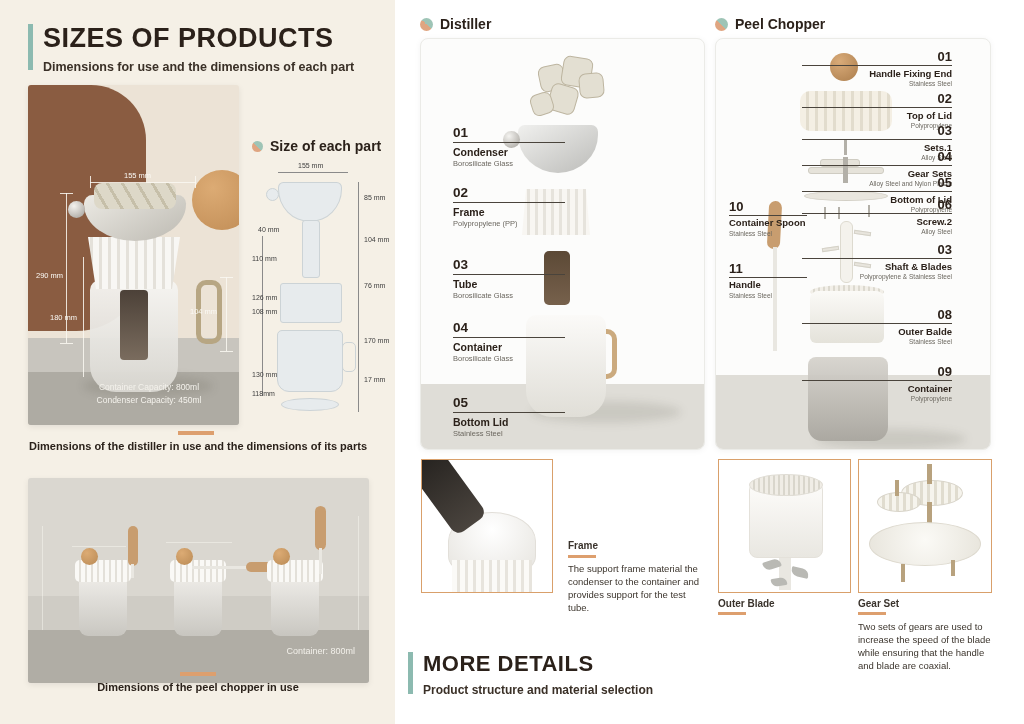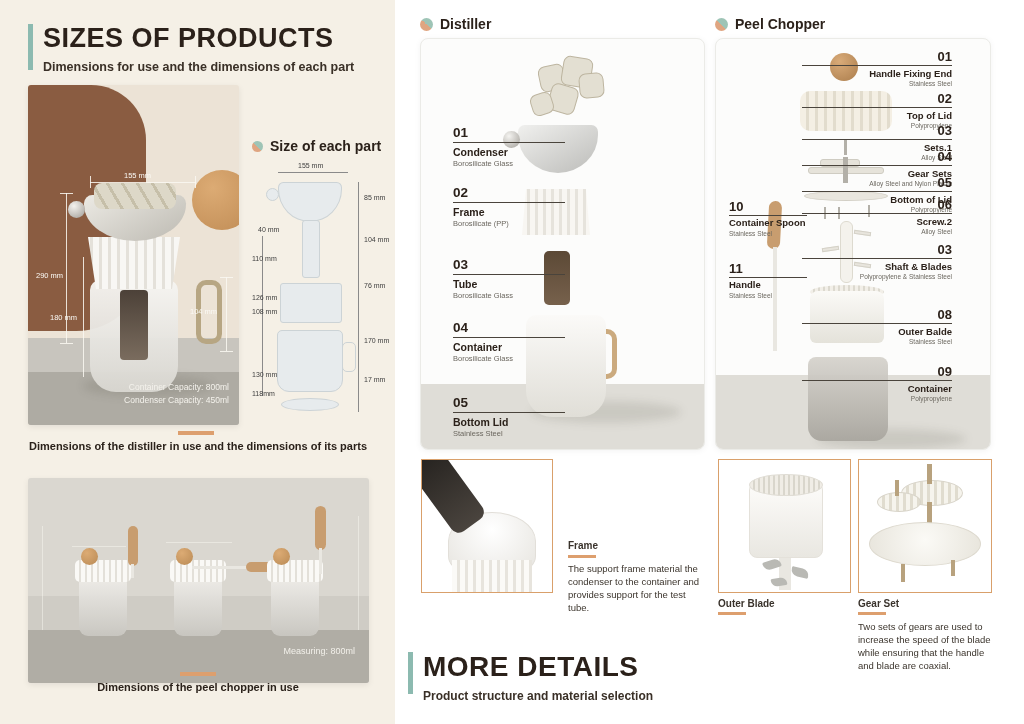--- a/index.html
+++ b/index.html
@@ -10,21 +10,21 @@
   }
 
   
   .left-bg { position:absolute; left:0; top:0; width:395px; height:724px; background:#f5f0e6; }
 
   
   .title-block { position:absolute; display:flex; gap:10px; align-items:flex-start; }
   .vbar { width:5px; background:#8cbab0; }
   .h1 { font-size:27px; font-weight:bold; letter-spacing:0.5px; color:#2b211a; line-height:1.05; }
   .h1-sub { font-size:12.5px; font-weight:600; color:#3a3027; margin-top:8px; }
-  .h2 { font-size:28px; font-weight:bold; letter-spacing:0.5px; color:#2b211a; line-height:1.05; }
+  .h2 { font-size:22px; font-weight:bold; letter-spacing:0.5px; color:#2b211a; line-height:1.05; }
 
   .section-head { position:absolute; display:flex; align-items:center; gap:7px; }
   .dot { width:13px; height:13px; border-radius:50%;
          background:linear-gradient(45deg,#dfa581 50%,#9ec4b6 50%); }
   .section-title { font-size:14px; font-weight:bold; color:#2b211a; }
 
   
   .photo1 { position:absolute; left:28px; top:85px; width:211px; height:340px;
             background:#ece3d6; border-radius:3px; overflow:hidden; box-shadow:0 2px 6px rgba(0,0,0,0.08); }
   .p1-brown { position:absolute; left:0; top:0; width:118px; height:246px; background:#8a5c41;
@@ -42,21 +42,21 @@
   .p1-cond { position:absolute; left:56px; top:110px; width:102px; height:46px;
              background:linear-gradient(150deg,#eceae4,#bdbab2); border-radius:10px 10px 60% 60%/10px 10px 95% 95%; }
   .p1-ice { position:absolute; left:66px; top:98px; width:82px; height:26px;
             background:repeating-linear-gradient(60deg,#ddd8c8 0 10px,#c6bfa9 10px 13px); border-radius:8px; }
   .p1-knob { position:absolute; left:40px; top:116px; width:17px; height:17px; border-radius:50%;
              background:radial-gradient(circle at 35% 30%, #f4f2ee, #9f9c96); }
   .p1-handle { position:absolute; left:168px; top:195px; width:26px; height:64px;
                border:5px solid #b7a683; border-radius:10px; background:transparent; }
   .dim-line { position:absolute; background:rgba(250,248,242,0.85); }
   .dim-label { position:absolute; font-size:7.5px; color:#fbf9f4; white-space:nowrap; }
-  .p1-cap { position:absolute; right:10px; top:296px; width:160px; text-align:right;
+  .p1-cap { position:absolute; right:10px; top:296px; width:160px; text-align:center;
             font-size:8.5px; color:#f4f2ec; line-height:1.5; }
 
   .caption { position:absolute; font-size:11px; font-weight:600; color:#2b221b; text-align:center; }
   .cap-bar { position:absolute; width:36px; height:4px; background:#dd9f6e; }
 
   
   .sep-diagram { position:absolute; left:250px; top:158px; width:145px; height:262px; }
   .sep-shape { position:absolute; background:#e7ebed; border:1px solid #ccd3d6; }
   .sep-label { position:absolute; font-size:7px; color:#3d3d3d; white-space:nowrap; }
   .sep-line { position:absolute; background:#8a8a8a; }
@@ -272,21 +272,21 @@
     <div class="jar-ball" style="left:148px; top:70px;"></div>
     <div class="rod" style="left:164px; top:88px; width:56px; height:3px;"></div>
     <div class="spoon" style="left:218px; top:84px; width:32px; height:10px;"></div>
 
     <div class="jar-body" style="left:243px; top:100px;"></div>
     <div class="jar-lid" style="left:239px; top:82px;"></div>
     <div class="jar-ball" style="left:245px; top:70px;"></div>
     <div class="spoon" style="left:287px; top:28px; width:11px; height:44px;"></div>
     <div class="rod" style="left:291px; top:70px; width:3px; height:26px;"></div>
 
-    <div class="p2-cap">Measuring: 800ml</div>
+    <div class="p2-cap">Container: 800ml</div>
   </div>
 
   <div class="cap-bar" style="left:180px; top:672px;"></div>
   <div class="caption" style="left:16px; top:681px; width:364px;">Dimensions of the peel chopper in use</div>
 
   <div class="section-head" style="left:420px; top:16px;">
     <div class="dot"></div>
     <span class="section-title">Distiller</span>
   </div>
 
@@ -308,21 +308,21 @@
     <div class="d-mug"></div>
 
     <div class="dpart" style="top:86px;">
       <div class="num">01</div>
       <div class="nm">Condenser</div>
       <div class="mat">Borosilicate Glass</div>
     </div>
     <div class="dpart" style="top:146px;">
       <div class="num">02</div>
       <div class="nm">Frame</div>
-      <div class="mat">Borosilicate (PP)</div>
+      <div class="mat">Polypropylene (PP)</div>
     </div>
     <div class="dpart" style="top:218px;">
       <div class="num">03</div>
       <div class="nm">Tube</div>
       <div class="mat">Borosilicate Glass</div>
     </div>
     <div class="dpart" style="top:281px;">
       <div class="num">04</div>
       <div class="nm">Container</div>
       <div class="mat">Borosilicate Glass</div>

